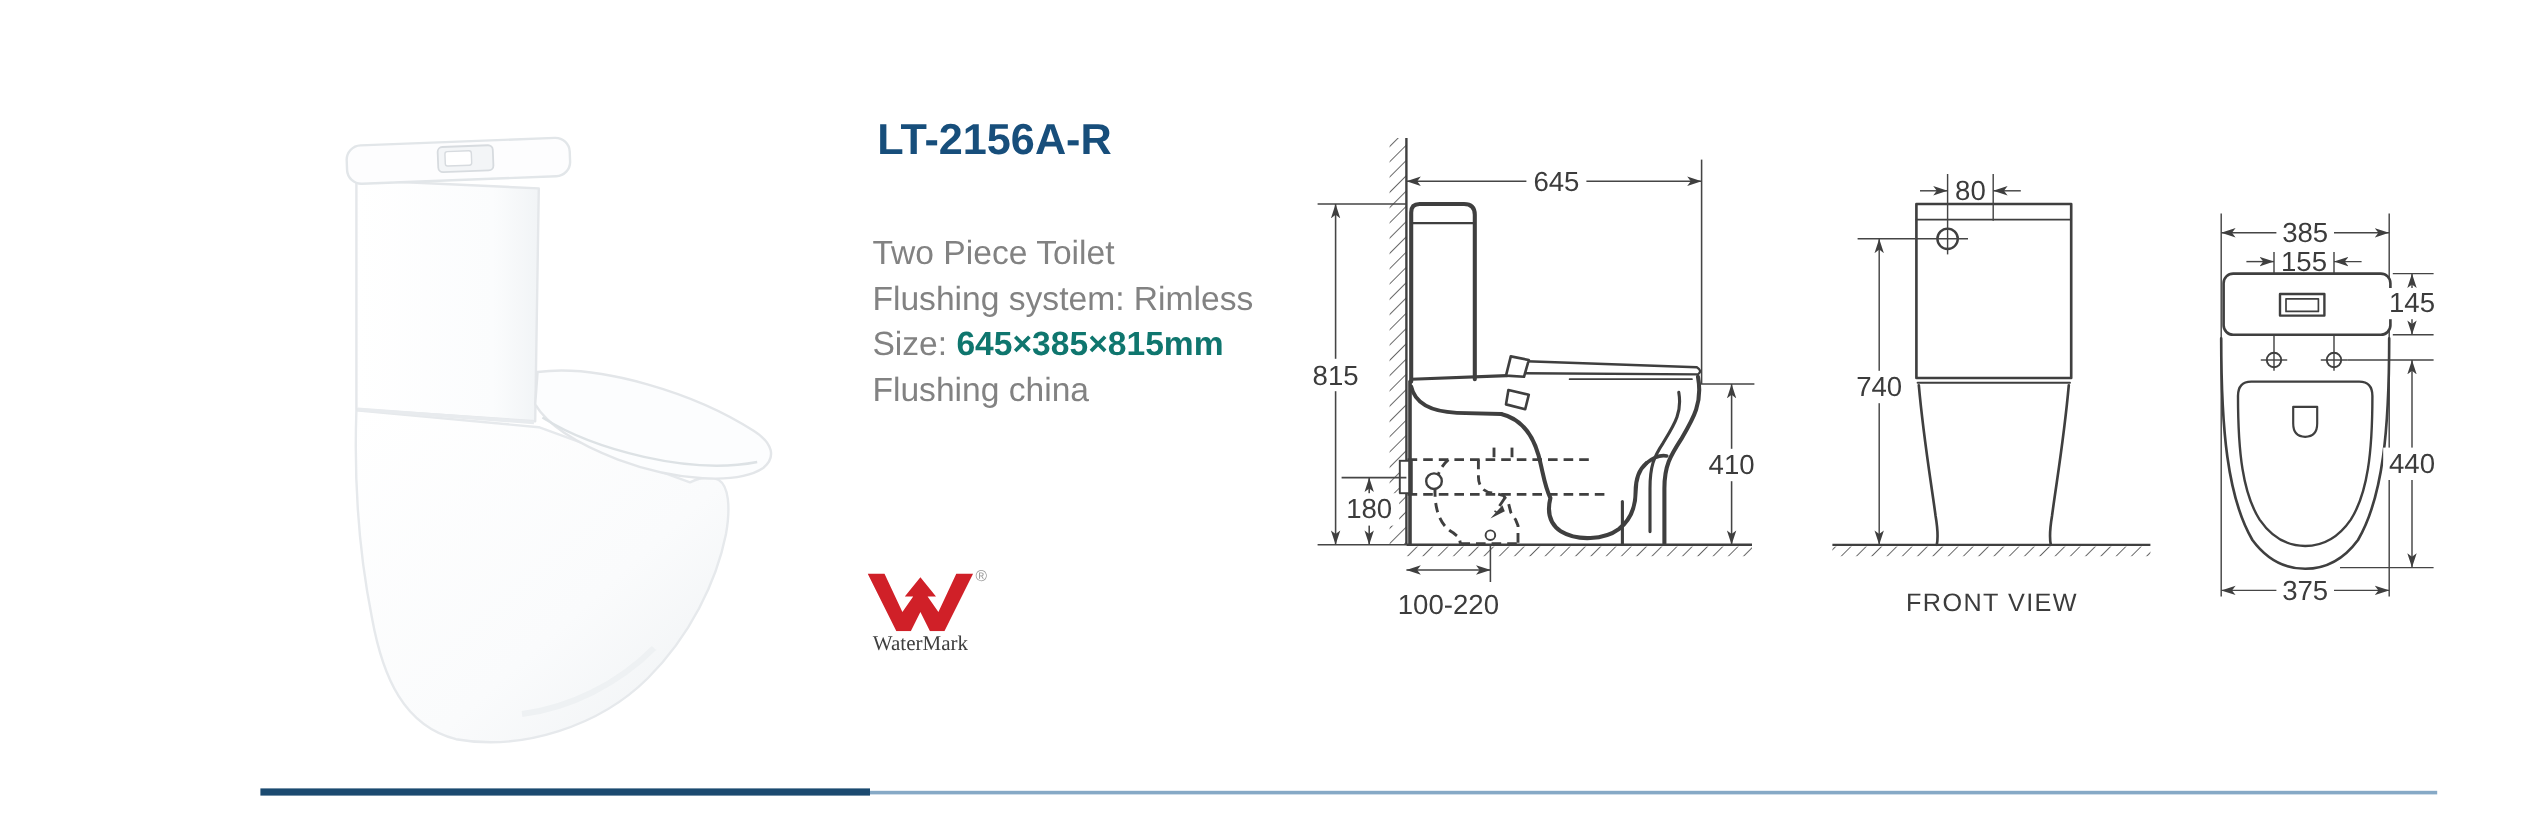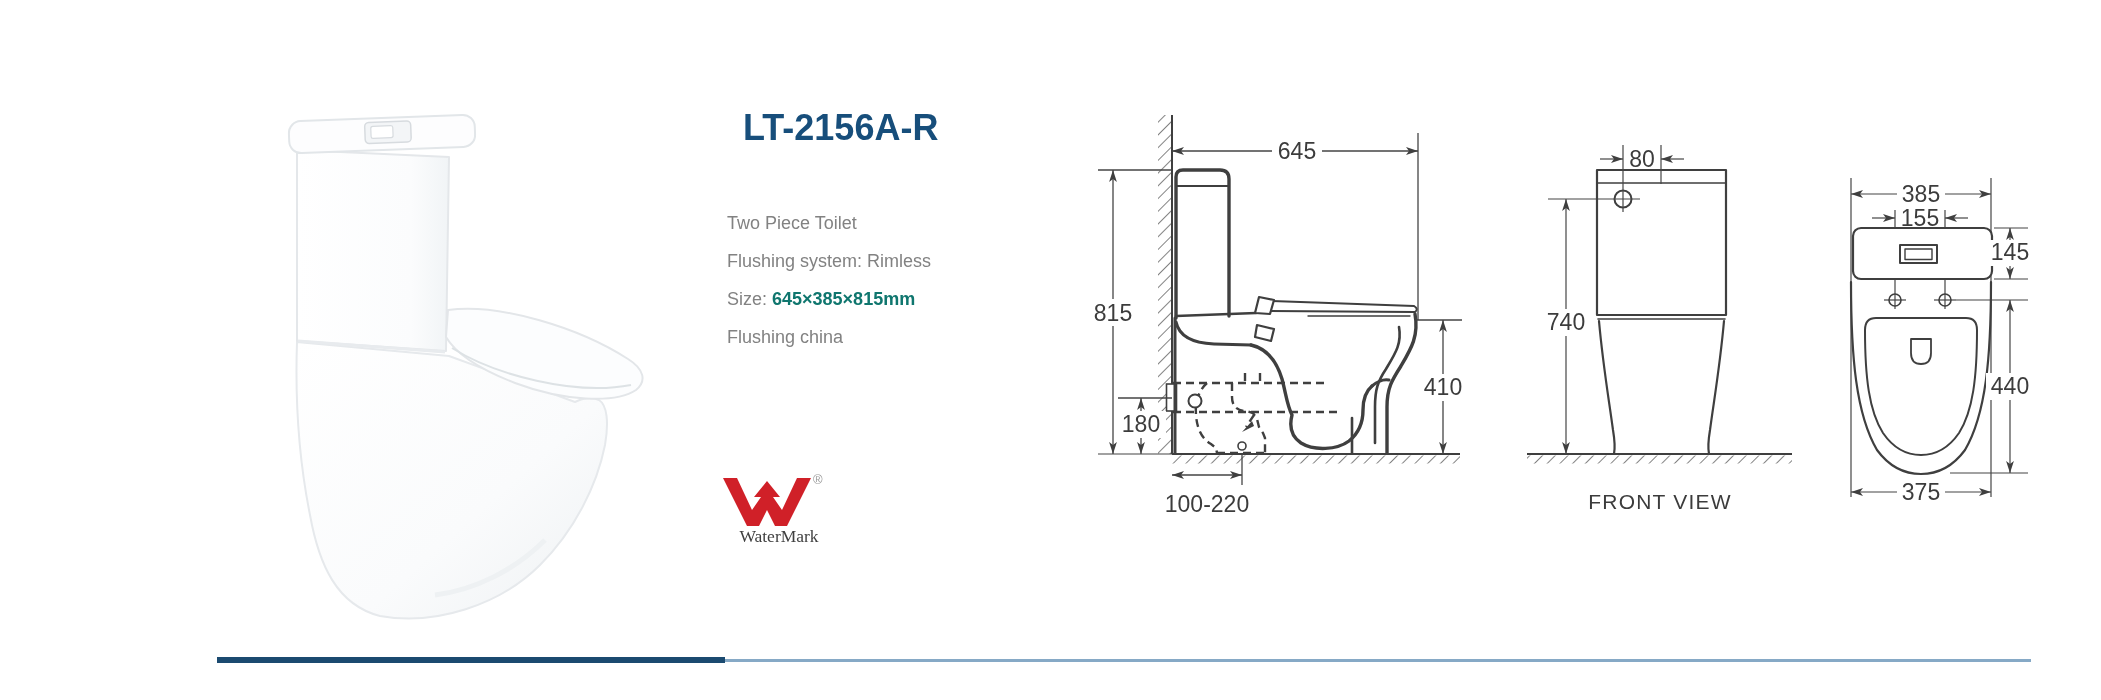--- a/index.html
+++ b/index.html
@@ -1,28 +1,28 @@
 <!DOCTYPE html>
 <html><head>
 <meta charset="utf-8">
 <style>
   html,body{margin:0;padding:0;background:#fff;}
   .sheet{position:relative;width:2101px;height:700px;background:#fff;overflow:hidden;
          font-family:"Liberation Sans",sans-serif;}
   .abs{position:absolute;}
   
   .spec-block{position:absolute;left:727px;top:92px;width:330px;}
-  .model-title{font-size:36px;font-weight:bold;color:#174e7b;line-height:40px;margin:16px;}
-  .spec-lines{margin-top:56px;font-size:18px;color:#828282;line-height:38px;}
+  .model-title{font-size:36px;font-weight:bold;color:#174e7b;line-height:40px;margin:4px;}
+  .spec-lines{margin-top:56px;font-size:28px;color:#828282;line-height:38px;}
   .spec-lines .bold-val{font-weight:bold;color:#0f766e;}
   
   .wm{position:absolute;left:712px;top:466px;width:120px;height:90px;}
   .wm-w{position:absolute;left:11px;top:12px;}
   .wm-r{position:absolute;left:101px;top:6px;font-size:13px;color:#9a9a9a;}
-  .wm-name{position:absolute;left:12px;top:60px;width:110px;text-align:center;
+  .wm-name{position:absolute;left:0;top:60px;width:110px;text-align:center;
            font-family:"Liberation Serif",serif;font-size:17.5px;color:#3f3f3f;}
   
   .div-dark{position:absolute;left:217px;top:657px;width:508px;height:6px;background:#1b4a70;}
   .div-light{position:absolute;left:725px;top:659px;width:1306px;height:3px;background:#86a9c6;}
   
   text.dim{font-family:"Liberation Sans",sans-serif;font-size:23px;fill:#3c3c3c;}
   text.cap{font-family:"Liberation Sans",sans-serif;font-size:21px;fill:#3c3c3c;letter-spacing:1.2px;}
 </style>
 </head>
 <body>

